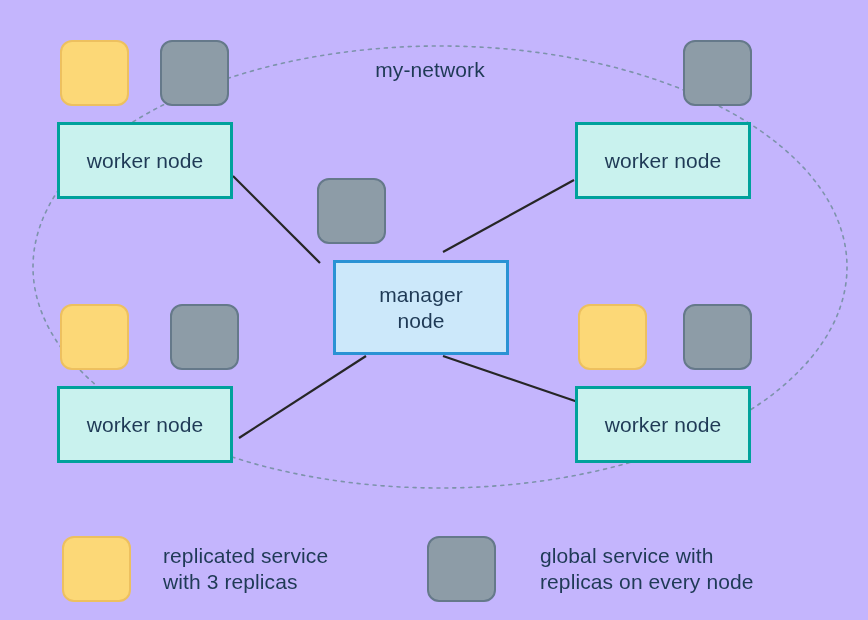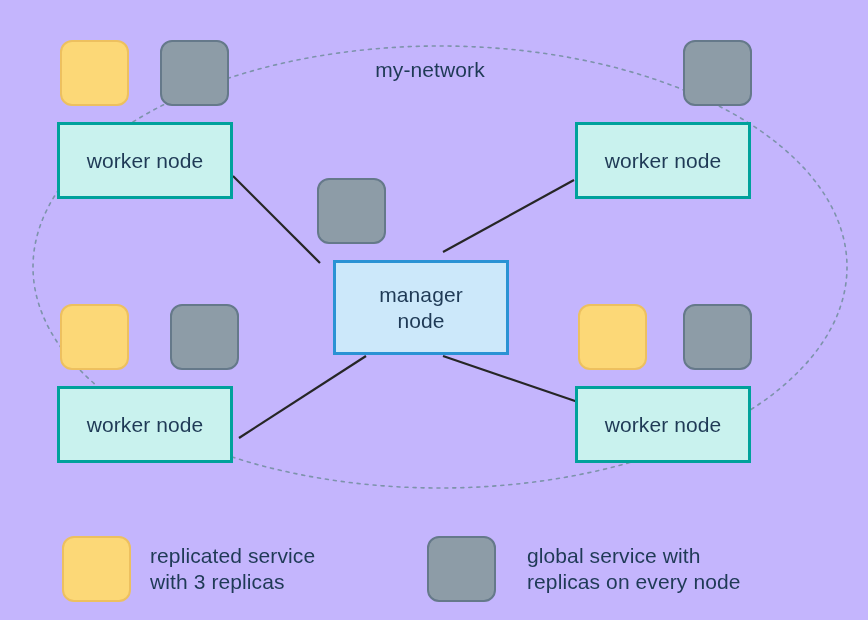--- a/index.html
+++ b/index.html
@@ -90,21 +90,21 @@
     align-items: center;
   }
   .legend-swatch {
     box-sizing: border-box;
     width: 69px;
     height: 66px;
     border-radius: 12px;
     flex: 0 0 auto;
   }
   .legend-text {
-    margin-left: 19px;
+    margin-left: 32px;
     font-size: 21px;
     line-height: 1.25;
     color: #1f3a56;
     white-space: pre-line;
     letter-spacing: 0.1px;
   }
 </style>
 </head>
 <body>
 

